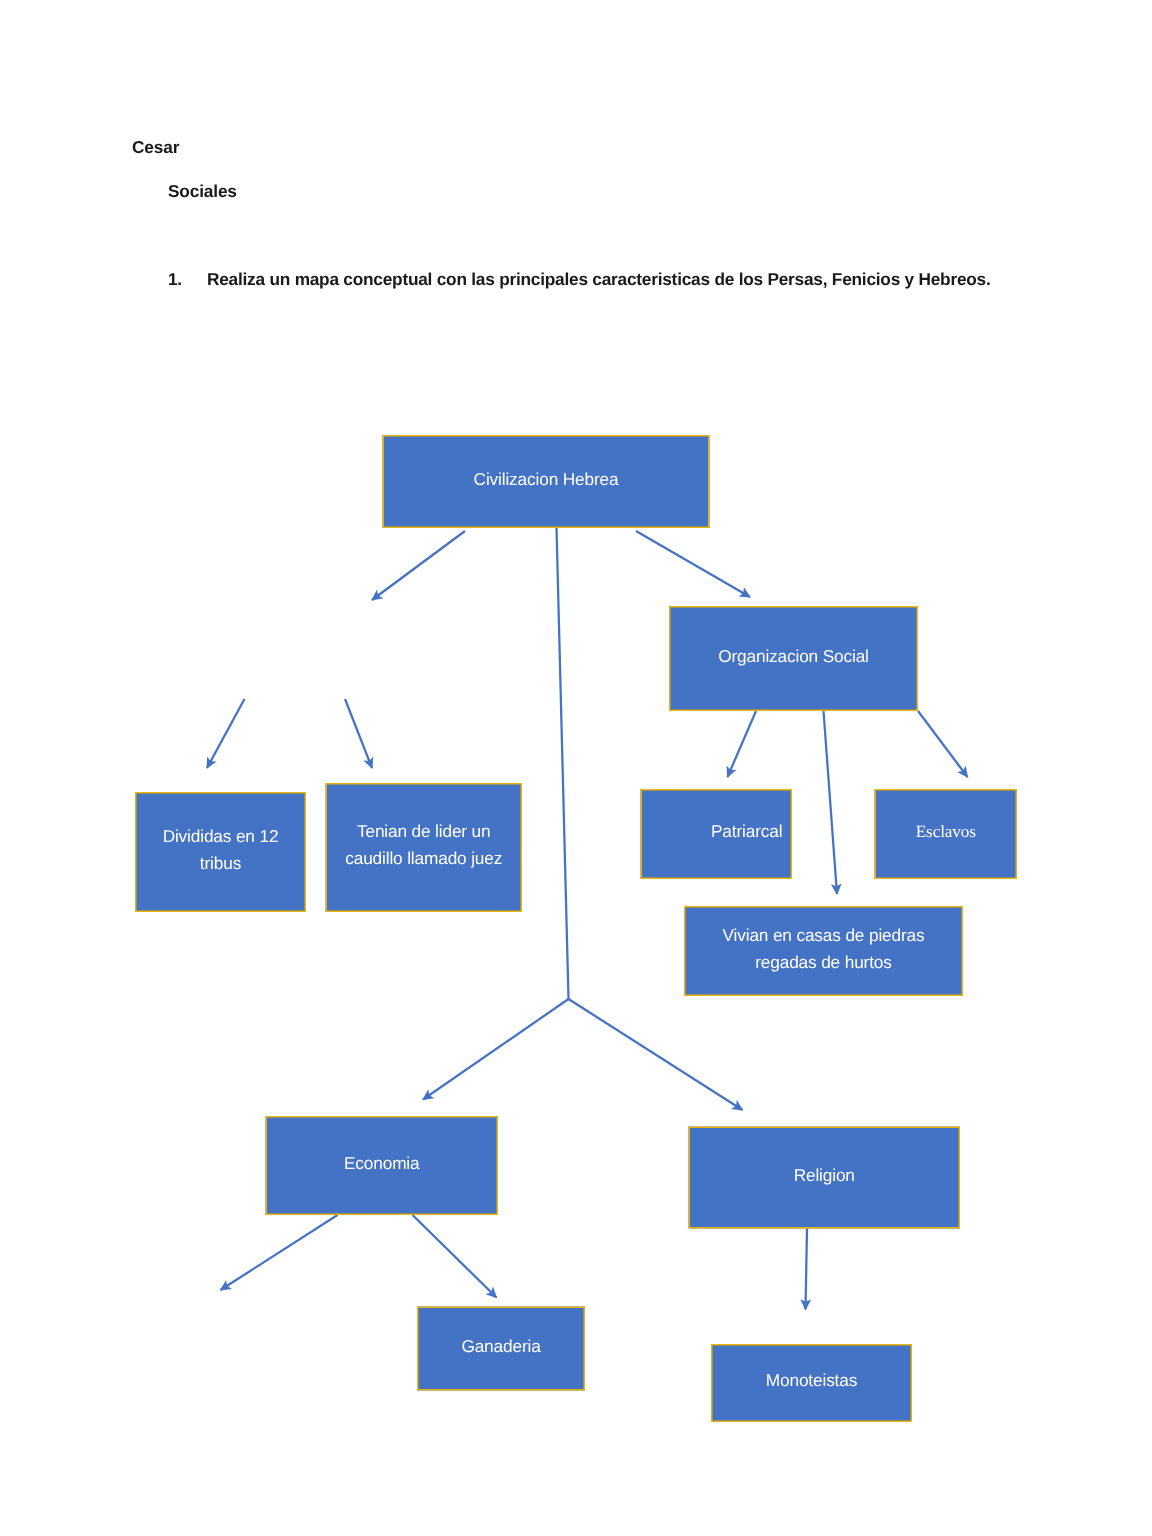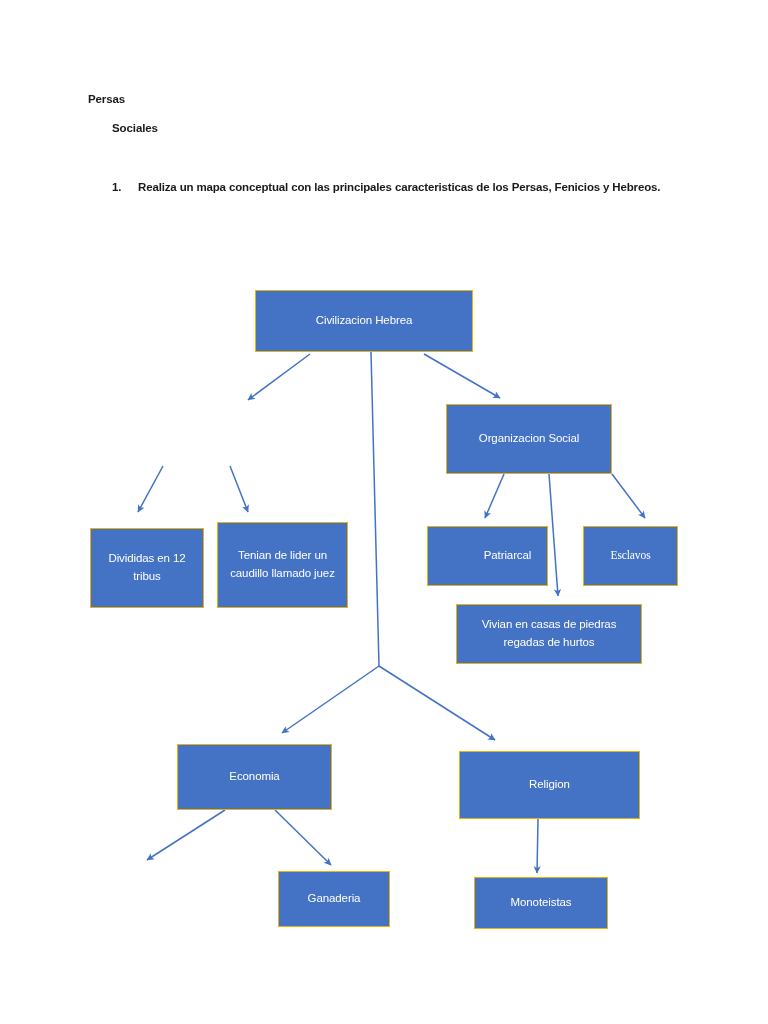--- a/index.html
+++ b/index.html
@@ -96,21 +96,21 @@
     display: block;
     width: 100%;
   }
 </style>
 </head>
 <body>
 
 <div class="page">
 
   <div class="doc-header">
-    <div class="hdr-line hdr-name">Persas</div>
+    <div class="hdr-line hdr-name">Cesar</div>
     <div class="hdr-line hdr-course">Sociales</div>
     <div class="task-item">
       <span class="task-num">1.</span><span>Realiza un mapa conceptual con las principales caracteristicas de los Persas, Fenicios y Hebreos.</span>
     </div>
   </div>
 
   <div class="map">
 
     <svg class="map-svg" viewBox="0 0 768 1024">
       <defs>
@@ -158,21 +158,21 @@
     </div>
 
     <div class="node" style="left:90px; top:528px; width:114px; height:80px;">
       <span class="node-text">Divididas en 12 tribus</span>
     </div>
 
     <div class="node" style="left:217px; top:522px; width:131px; height:86px;">
       <span class="node-text">Tenian de lider un caudillo llamado juez</span>
     </div>
 
-    <div class="node" style="left:427px; top:526px; width:121px; height:60px;padding-left:46px;">
+    <div class="node" style="left:427px; top:526px; width:101px; height:60px;padding-left:46px;">
       <span class="node-text">Patriarcal</span>
     </div>
 
     <div class="node" style="left:456px; top:604px; width:186px; height:60px;">
       <span class="node-text">Vivian en casas de piedras regadas de hurtos</span>
     </div>
 
     <div class="node" style="left:583px; top:526px; width:95px; height:60px;font-family:Liberation Serif, serif;">
       <span class="node-text">Esclavos</span>
     </div>
@@ -183,18 +183,18 @@
 
     <div class="node" style="left:459px; top:751px; width:181px; height:68px;">
       <span class="node-text">Religion</span>
     </div>
 
 
     <div class="node" style="left:278px; top:871px; width:112px; height:56px;justify-content:flex-end;">
       <span class="node-text">Ganaderia</span>
     </div>
 
-    <div class="node" style="left:474px; top:877px; width:134px; height:52px;">
+    <div class="node" style="left:474px; top:896px; width:134px; height:52px;">
       <span class="node-text">Monoteistas</span>
     </div>
 
   </div>
 </div>
 
 </body></html>

